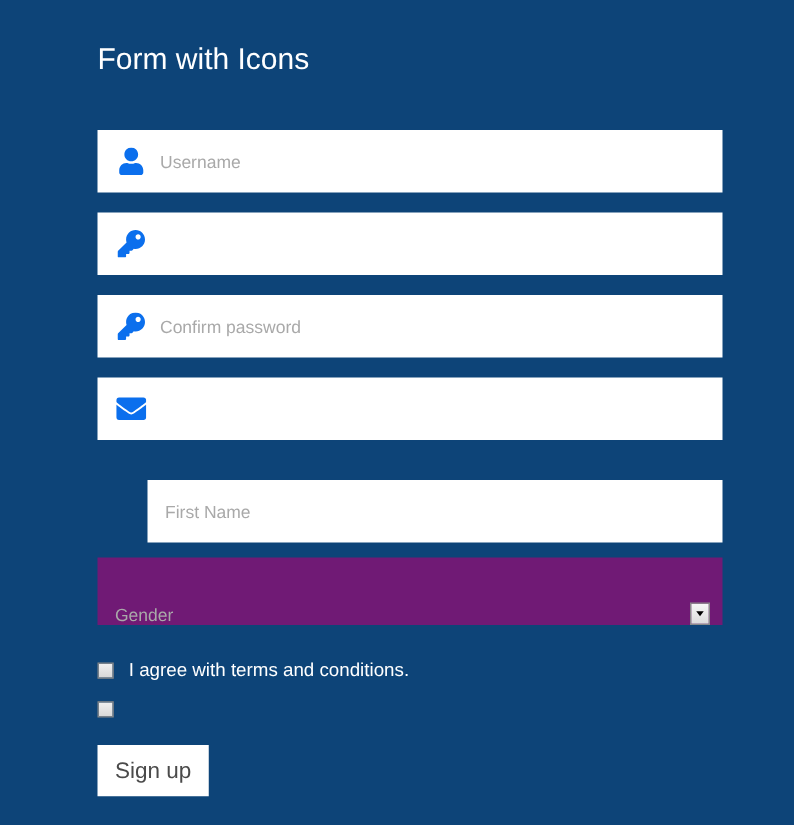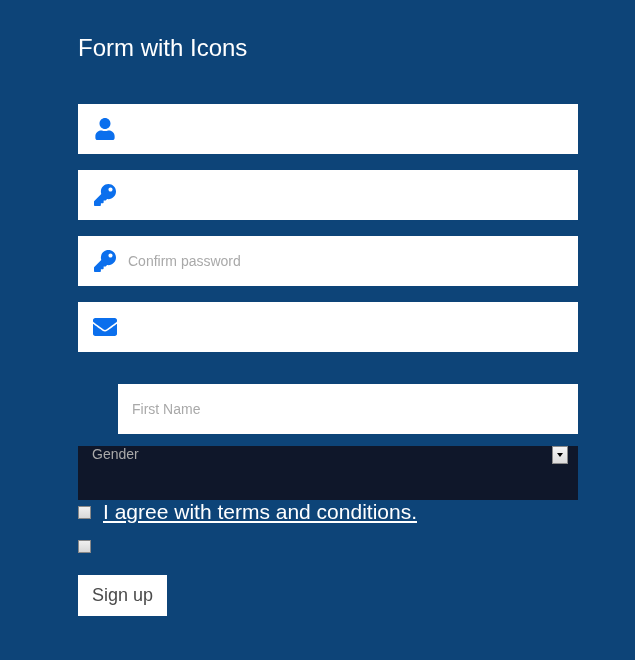--- a/index.html
+++ b/index.html
@@ -59,25 +59,26 @@
     outline: none;
     height: 100%;
     width: 100%;
     padding: 0 14px;
     font-size: 14px;
     color: #333;
     background: transparent;
   }
   .row .plain input::placeholder { color: #a9a9a9; }
   .select-wrap {
-    background: #0f172a;
+    background: #701a75;
     height: 54px;
     display: flex;
-    align-items: flex-start;
+    align-items: flex-end;
     padding: 0 10px 0 14px;
+    margin-bottom: 28px;
     position: relative;
   }
   .select-wrap .label {
     color: #a9a9a9;
     font-size: 14px;
     flex: 1;
   }
   .select-wrap .dropdown-btn {
     width: 16px;
     height: 18px;
@@ -91,22 +92,21 @@
   .select-wrap .dropdown-btn::after {
     content: "";
     border-left: 3px solid transparent;
     border-right: 3px solid transparent;
     border-top: 4px solid #000;
   }
   .check-row {
     display: flex;
     align-items: center;
     margin-bottom: 16px;
-    font-size: 21px;
-    text-decoration: underline;
+    font-size: 15px;
   }
   .check-row .checkbox {
     width: 13px;
     height: 13px;
     background: linear-gradient(#f0f0f0, #d8d8d8);
     border: 1px solid #888;
     margin-right: 12px;
     flex-shrink: 0;
     cursor: pointer;
   }
@@ -127,20 +127,21 @@
 
 
 <h2>Form with Icons</h2>
 
 <div class="field">
   <span class="icon-wrap">
     <svg viewBox="0 0 448 512" width="22" height="22">
         <path d="M224 256c70.7 0 128-57.3 128-128S294.7 0 224 0 96 57.3 96 128s57.3 128 128 128zm89.6 32h-16.7c-22.2 10.2-46.9 16-72.9 16s-50.6-5.8-72.9-16h-16.7C60.2 288 0 348.2 0 422.4V464c0 26.5 21.5 48 48 48h352c26.5 0 48-21.5 48-48v-41.6c0-74.2-60.2-134.4-134.4-134.4z"></path>
       </svg>
   </span>
+  <input type="text" placeholder="Username" style="">
 </div>
 
 <div class="field">
   <span class="icon-wrap">
     <svg viewBox="0 0 512 512" width="22" height="22">
         <path d="M512 176.001C512 273.203 433.202 352 336 352c-11.22 0-22.19-1.062-32.827-3.069l-24.012 27.014A23.999 23.999 0 0 1 261.223 384H224v40c0 13.255-10.745 24-24 24h-40v40c0 13.255-10.745 24-24 24H24c-13.255 0-24-10.745-24-24v-78.059c0-6.365 2.529-12.47 7.029-16.971l161.802-161.802C163.108 213.814 160 195.271 160 176 160 78.798 238.797.001 335.999 0 433.488-.001 512 78.511 512 176.001zM336 128c0 26.51 21.49 48 48 48s48-21.49 48-48-21.49-48-48-48-48 21.49-48 48z"></path>
       </svg>
   </span>
 </div>
 

